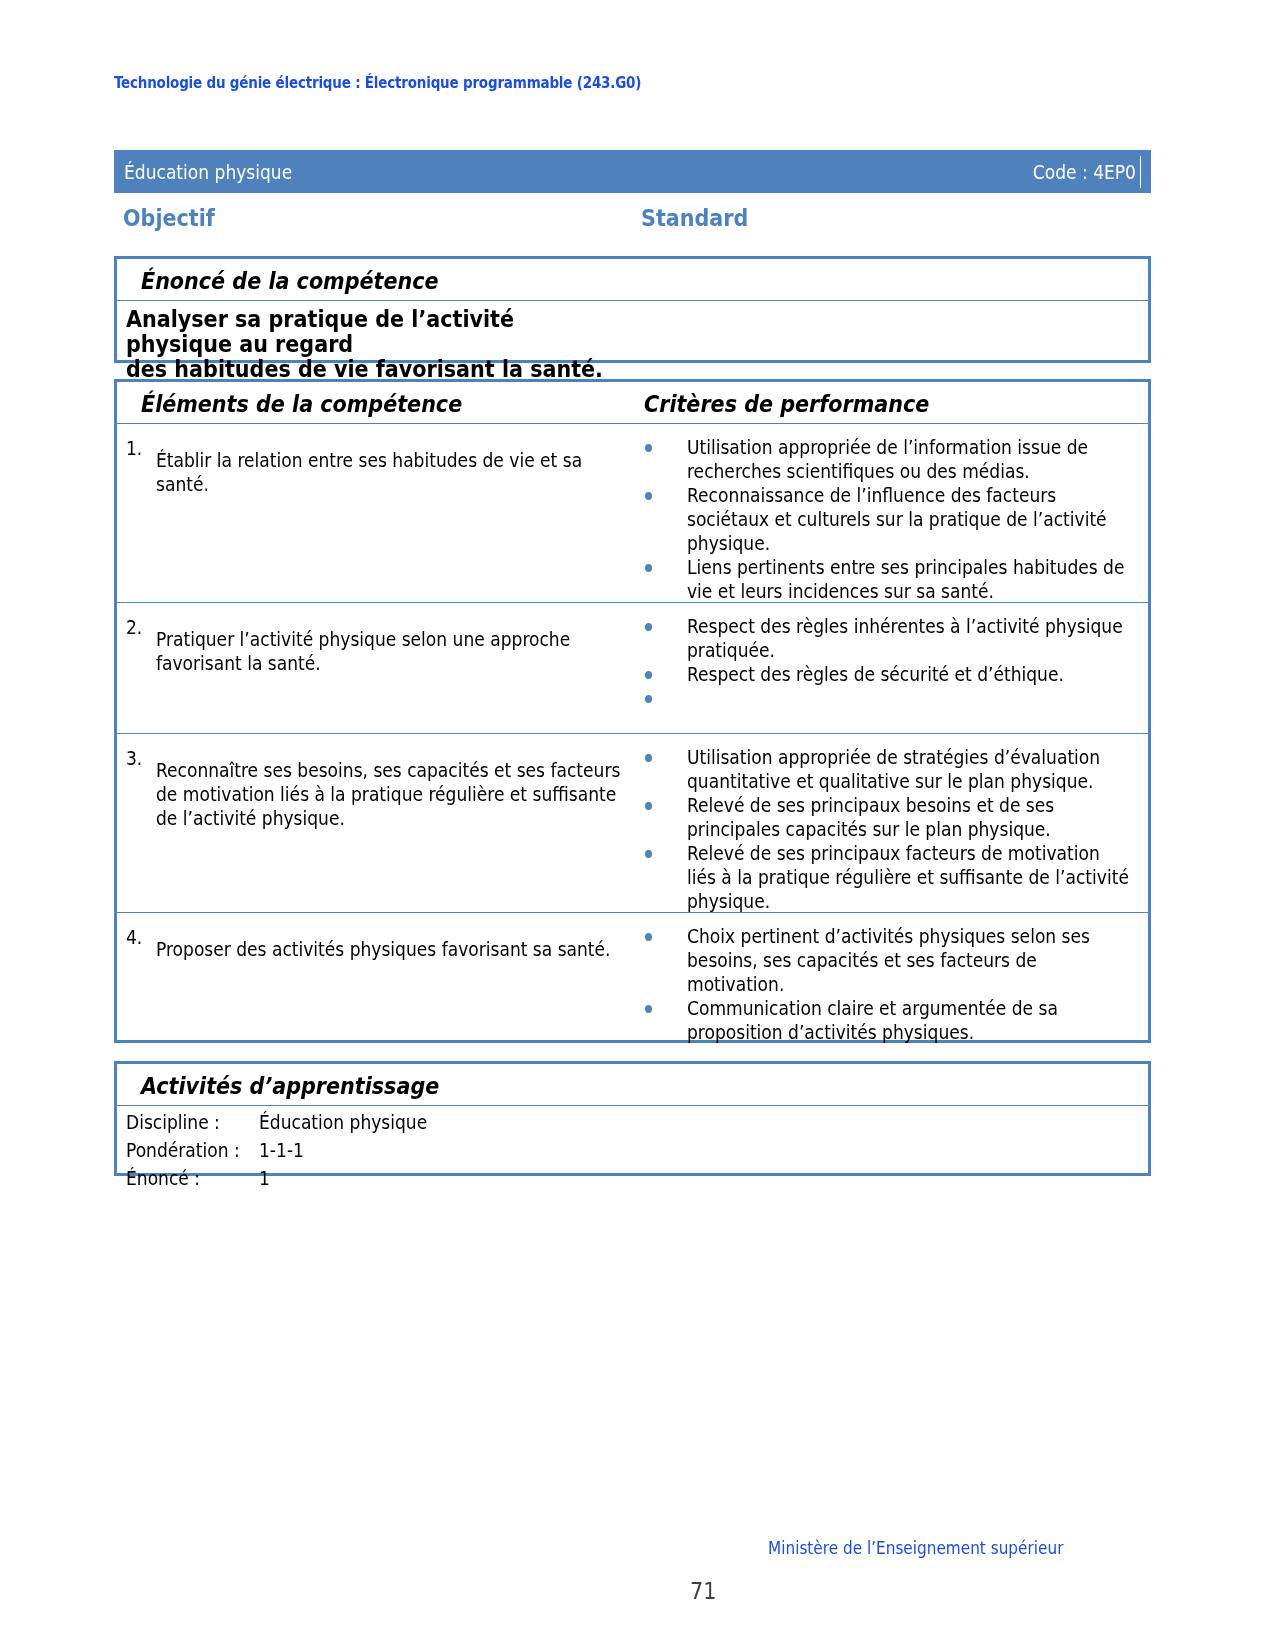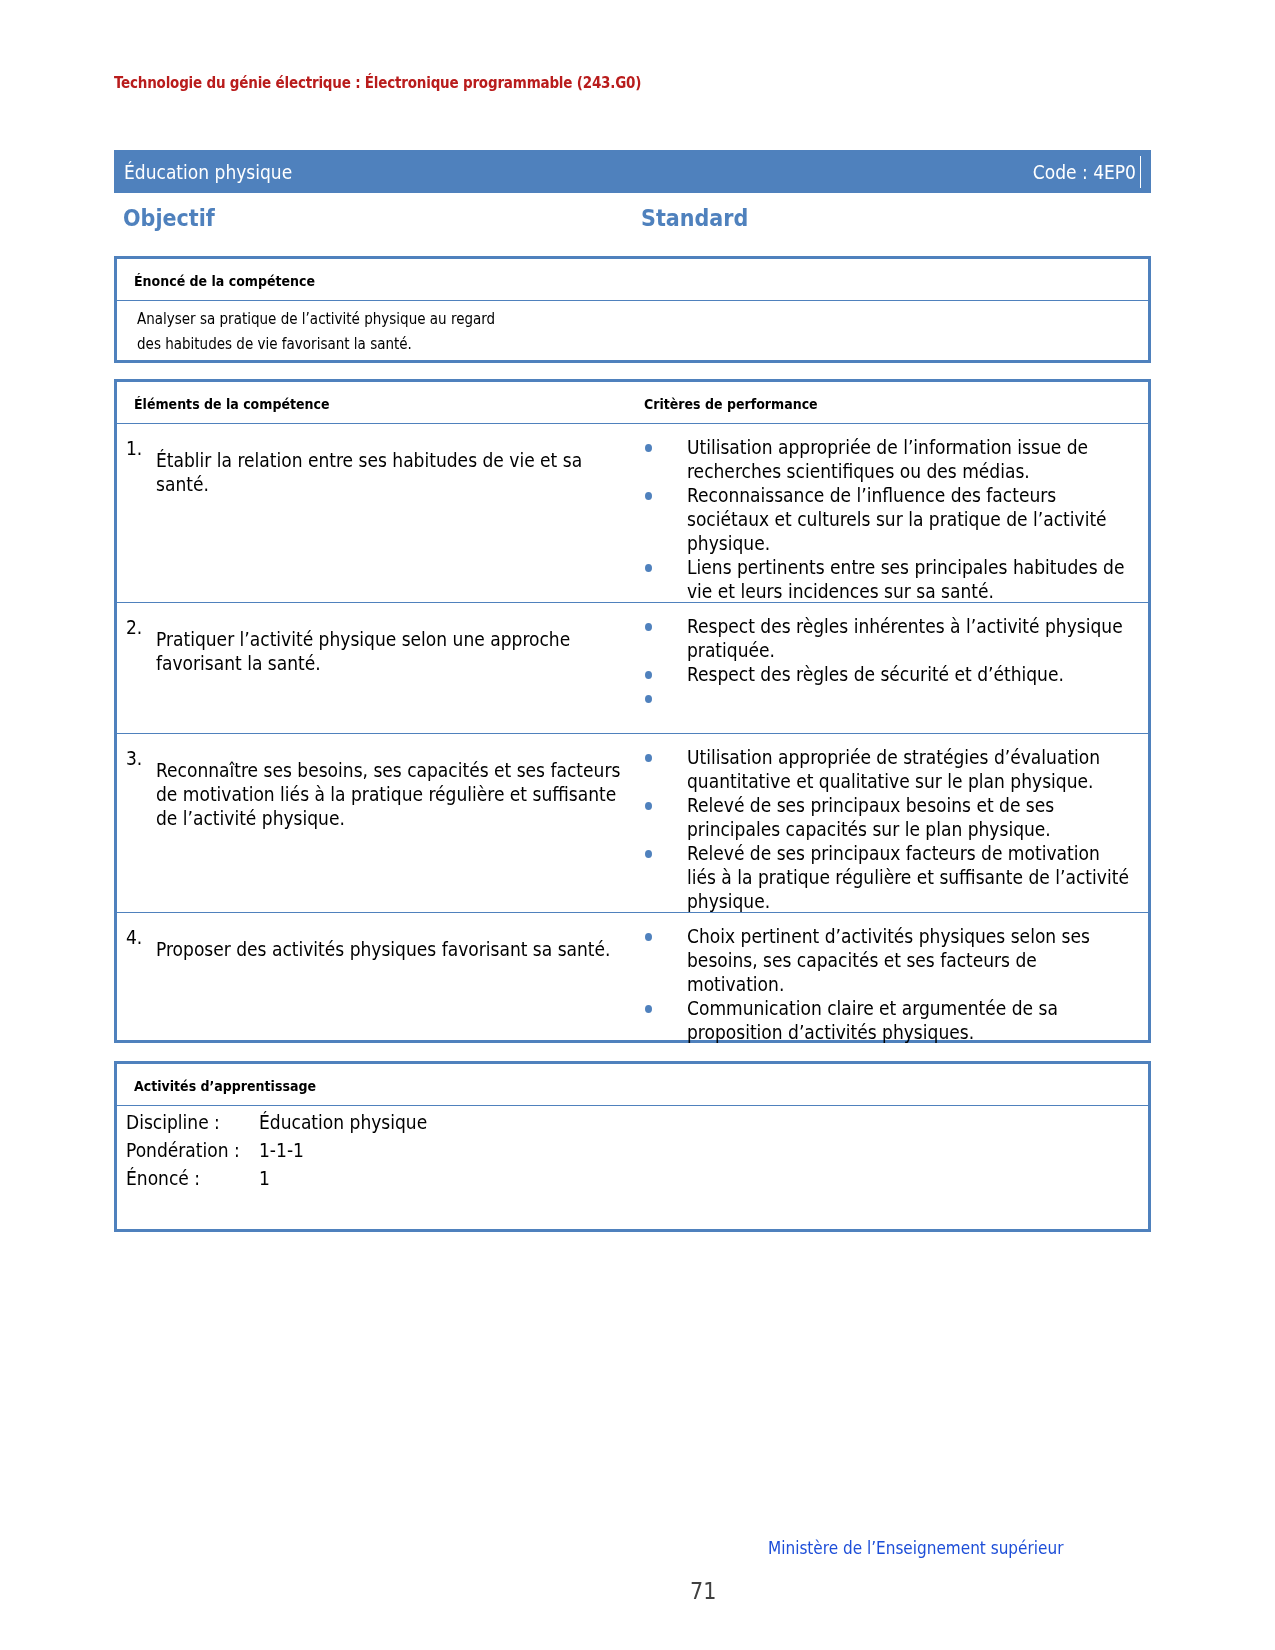--- a/index.html
+++ b/index.html
@@ -4,21 +4,21 @@
 <style>
   html, body { margin: 0; padding: 0; background: #ffffff; }
   body {
     width: 1275px; height: 1650px; position: relative; overflow: hidden;
     font-family: "DejaVu Sans Condensed", "DejaVu Sans", sans-serif;
     color: #000;
   }
   .cond { font-stretch: condensed; }
   .running-header {
     position: absolute; left: 114px; top: 74px;
-    font-size: 15px; font-weight: bold; color: #b91c1c;
+    font-size: 15px; font-weight: bold; color: #1d4ed8;
     letter-spacing: -0.2px;
   }
   .title-bar {
     position: absolute; left: 114px; top: 150px; width: 1037px; height: 43px;
     background: #4f81bd; color: #ffffff;
     display: flex; align-items: center; justify-content: space-between;
     box-sizing: border-box; padding: 0 10px 0 10px;
     font-size: 19px;
   }
   .title-bar .code { border-right: 1px solid #ffffff; padding-right: 4px; height: 32px; line-height: 32px; }
@@ -27,27 +27,28 @@
     font-size: 23px; font-weight: bold; color: #4f81bd;
   }
   .obj-row .obj { position: absolute; left: 9px; top: 0; }
   .obj-row .std { position: absolute; left: 527px; top: 0; }
 
   .box {
     position: absolute; left: 114px; width: 1037px;
     border: 3px solid #4f81bd; box-sizing: border-box; background: #fff;
   }
   .box .hdr {
-    font-weight: bold; font-size: 14px; height: 42px; line-height: 44px;
-    padding-left: 17px; border-bottom: 1.5px solid #4f81bd; box-sizing: border-box;
+    font-weight: bold; font-size: 23px; height: 42px; line-height: 44px;
+    padding-left: 24px; border-bottom: 1.5px solid #4f81bd; box-sizing: border-box;
     position: relative;
+    font-style: italic;
   }
   .box .hdr .right { position: absolute; left: 527px; top: 0; }
   .enonce { top: 256px; height: 107px; }
-  .enonce .body { padding: 6px 20px; font-size: 15px; line-height: 25px; width: 500px; }
+  .enonce .body { padding: 6px 9px; font-size: 23px; line-height: 25px; width: 500px; font-weight: bold; }
 
   .elements { top: 379px; height: 664px; }
   .row {
     position: relative; border-bottom: 1.5px solid #4f81bd; box-sizing: border-box;
   }
   .row:last-child { border-bottom: none; }
   .row .left {
     position: absolute; left: 9px; top: 12px; width: 505px;
     font-size: 19px; line-height: 24px;
   }
@@ -56,21 +57,21 @@
   .row .crit {
     position: absolute; left: 524px; top: 11px; width: 490px;
     list-style: none; margin: 0; padding: 0; font-size: 19px; line-height: 24px;
   }
   .row .crit li { position: relative; padding-left: 46px; margin-bottom: 0px; }
   .row .crit li .dot {
     position: absolute; left: 4px; top: 9px; width: 7px; height: 8px;
     border-radius: 50%; background: #4f81bd;
   }
 
-  .activites { top: 1061px; height: 171px; }
+  .activites { top: 1061px; height: 115px; }
   .activites .kv { position: relative; font-size: 19px; line-height: 28px; padding: 2px 9px; }
   .activites .kv .line { position: relative; height: 28px; }
   .activites .kv .k { position: absolute; left: 0; }
   .activites .kv .v { position: absolute; left: 133px; }
 
   .footer-page {
     position: absolute; left: 690px; top: 1578px; font-size: 23px; color: #404040;
   }
   .footer-text {
     position: absolute; left: 768px; top: 1538px; font-size: 17px; color: #1d4ed8;

